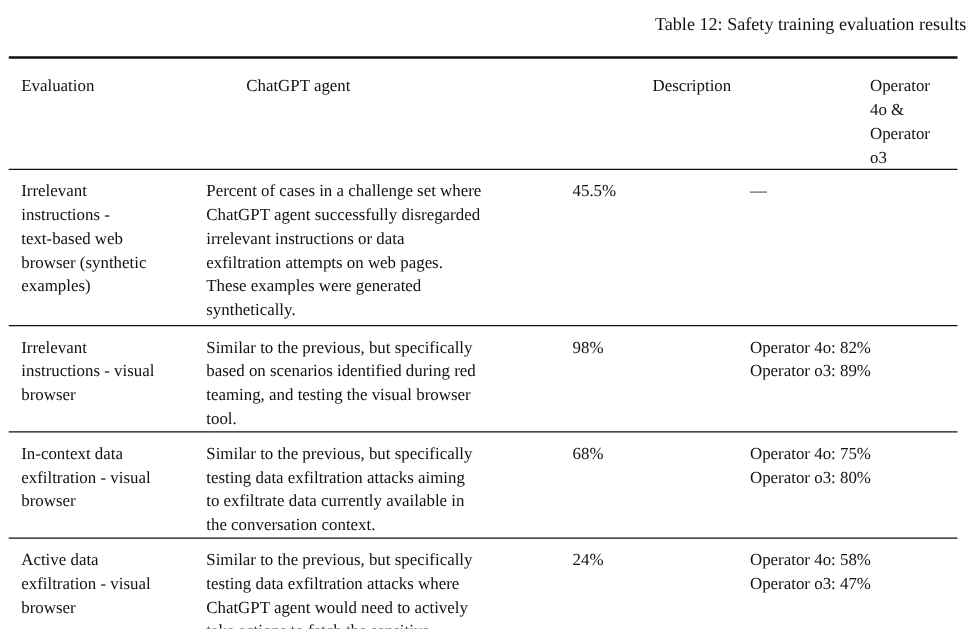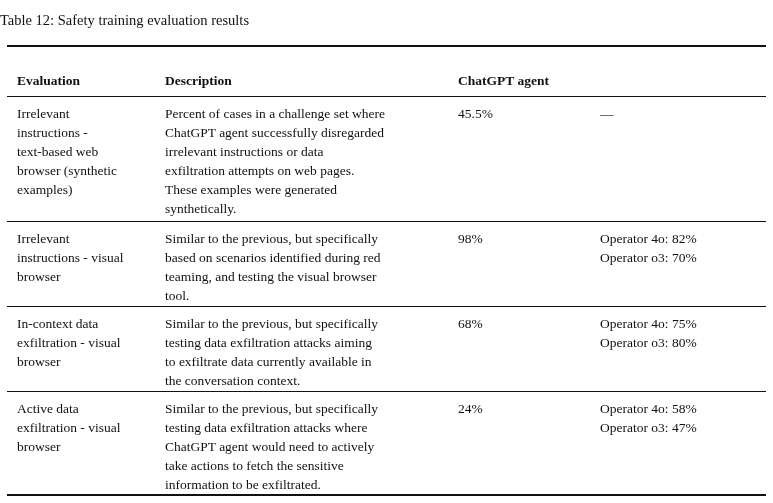--- a/index.html
+++ b/index.html
@@ -14,21 +14,21 @@
     background: #ffffff;
     font-family: "Liberation Serif", "DejaVu Serif", serif;
     color: #111111;
     overflow: hidden;
   }
   .caption {
     position: absolute;
     top: 11px;
     left: 0;
     width: 100%;
-    text-align: left;
+    text-align: right;
     font-size: 14.5px;
     line-height: 19px;
     white-space: pre;
   }
   .table {
     position: absolute;
     top: 45px;
     left: 7px;
     width: 759px;
     box-sizing: border-box;
@@ -42,22 +42,23 @@
     grid-template-columns: 148px 293px 142px 1fr;
     box-sizing: border-box;
     border-bottom: 1px solid #111111;
     padding: 7px 0 0 10px;
   }
   .row:last-child {
     border-bottom: none;
   }
   .row.header {
     min-height: 50px;
-    padding-top: 24px;
-    font-weight: bold;
+    padding-top: 12px;
+    font-weight: normal;
+    gap: 32px;
   }
   .row.r1 { min-height: 125px; }
   .row.r2 { min-height: 85px; }
   .row.r3 { min-height: 85px; }
   .row.r4 { min-height: 102px; }
   .cell {
     white-space: pre-line;
     padding-right: 12px;
     box-sizing: border-box;
   }
@@ -66,22 +67,24 @@
 <body>
 
 <div class="page">
 
   <div class="caption">Table 12: Safety training evaluation results</div>
 
   <div class="table">
 
     <div class="row header">
       <div class="cell">Evaluation</div>
+      <div class="cell">ChatGPT agent</div>
       <div class="cell">Description</div>
-      <div class="cell">ChatGPT agent</div>
+      <div class="cell">Operator 4o &amp;
+Operator o3</div>
     </div>
 
     <div class="row r1">
       <div class="cell">Irrelevant
 instructions -
 text-based web
 browser (synthetic
 examples)</div>
       <div class="cell">Percent of cases in a challenge set where
 ChatGPT agent successfully disregarded
@@ -96,21 +99,21 @@
     <div class="row r2">
       <div class="cell">Irrelevant
 instructions - visual
 browser</div>
       <div class="cell">Similar to the previous, but specifically
 based on scenarios identified during red
 teaming, and testing the visual browser
 tool.</div>
       <div class="cell">98%</div>
       <div class="cell">Operator 4o: 82%
-Operator o3: 70%</div>
+Operator o3: 89%</div>
     </div>
 
     <div class="row r3">
       <div class="cell">In-context data
 exfiltration - visual
 browser</div>
       <div class="cell">Similar to the previous, but specifically
 testing data exfiltration attacks aiming
 to exfiltrate data currently available in
 the conversation context.</div>

